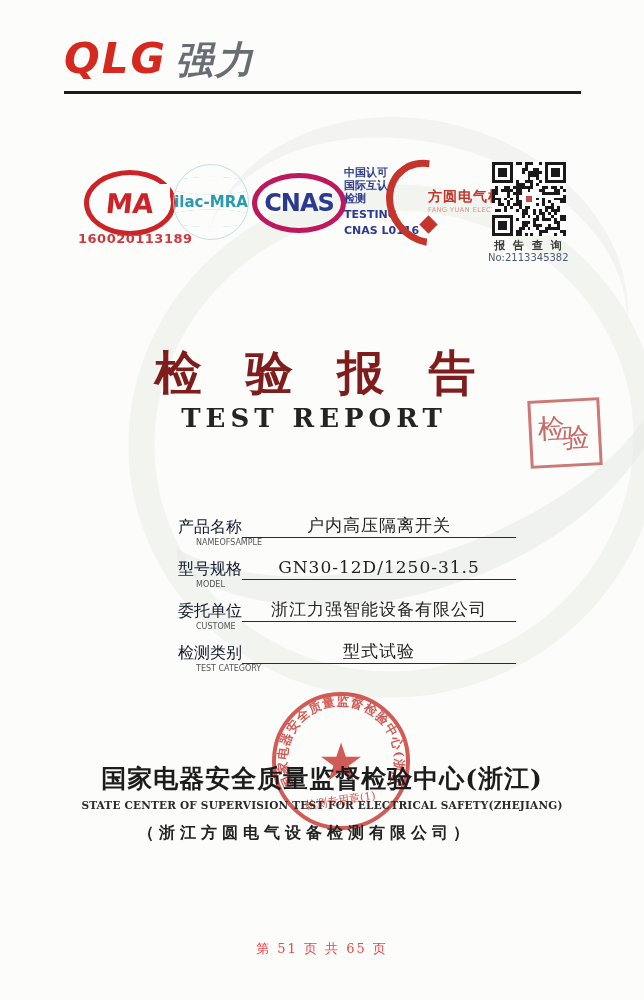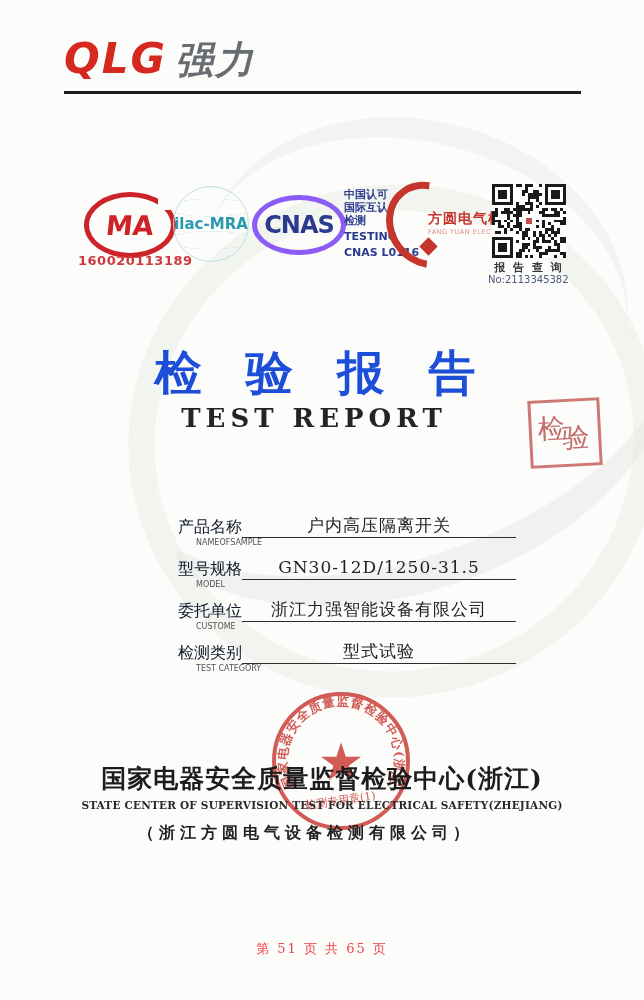--- a/index.html
+++ b/index.html
@@ -25,36 +25,36 @@
     border-top:22px solid #eceeea;transform:rotate(14deg);
   }
   
   .logo{position:absolute;left:64px;top:34px;white-space:nowrap;
     font-family:"DejaVu Sans","Liberation Sans",sans-serif;
     font-style:italic;font-weight:bold;letter-spacing:2px;}
   .logo .qlg{font-size:42px;color:#d5281e;}
   .logo .cn{font-size:38px;color:#686d73;margin-left:8px;}
   .rule{position:absolute;left:64px;top:91px;width:517px;height:3px;background:#1c1c1c;}
   
-  .mark{position:absolute;margin-top:22px;}
+  .mark{position:absolute;}
   .cma-oval{left:84px;top:170px;width:82px;height:56px;border:5px solid #cc2329;
     border-radius:50%;display:flex;align-items:center;justify-content:center;}
   .cma-oval span{font-family:"DejaVu Sans",sans-serif;font-weight:bold;
     font-size:27px;color:#cc2329;transform:skewX(-6deg);}
   .cma-gap{position:absolute;left:158px;top:184px;width:12px;height:26px;background:#fcfcfa;}
   .cma-num{left:78px;top:231px;font-family:"DejaVu Sans",sans-serif;
     font-weight:bold;font-size:13px;color:#cc3a3f;letter-spacing:.5px;}
   .ilac{left:173px;top:164px;width:74px;height:74px;border-radius:50%;
     border:1px solid #bfe0e2;display:flex;align-items:center;justify-content:center;
     background:
       radial-gradient(ellipse 90% 18% at 50% 28%, transparent 64%, #d6ecee 65%, transparent 70%),
       radial-gradient(ellipse 90% 18% at 50% 72%, transparent 64%, #d6ecee 65%, transparent 70%);}
   .ilac span{font-family:"DejaVu Sans",sans-serif;font-weight:bold;
     font-size:15px;color:#2a9aae;}
-  .cnas-oval{left:252px;top:173px;width:84px;height:50px;border:5px solid #8b5cf6;
+  .cnas-oval{left:252px;top:173px;width:84px;height:50px;border:5px solid #be185d;
     border-radius:50%;display:flex;align-items:center;justify-content:center;}
   .cnas-oval span{font-family:"DejaVu Sans",sans-serif;font-weight:bold;
     font-size:24px;color:#2b3a8f;letter-spacing:-1px;}
   .cnas-text{left:344px;top:166px;font-family:"DejaVu Sans",sans-serif;
     color:#2b3a8f;font-size:11px;font-weight:bold;line-height:13px;}
   .cnas-text .en{margin-top:3px;font-size:11px;letter-spacing:0;}
   .fy-swoosh{left:388px;top:158px;width:74px;height:80px;}
   .fy-arc{position:absolute;left:0;top:0;width:66px;height:76px;border-radius:50%;
     border:7px solid transparent;border-top:7px solid #c5352c;border-left:7px solid #c5352c;
     transform:rotate(-38deg);}
@@ -64,21 +64,21 @@
     letter-spacing:1px;font-family:"DejaVu Sans",sans-serif;}
   .fy-en{left:428px;top:206px;color:#de8e86;font-size:6.5px;letter-spacing:.5px;
     font-family:"DejaVu Sans",sans-serif;}
   .qr{left:492px;top:162px;}
   .qr-caption{left:492px;top:238px;width:74px;text-align:center;font-size:11px;
     color:#3a3a3a;letter-spacing:2px;font-weight:bold;}
   .qr-num{left:488px;top:252px;width:82px;font-size:10px;color:#4a5a78;
     font-family:"DejaVu Sans",sans-serif;}
   
   .title-cn{position:absolute;left:0;top:342px;width:644px;text-align:center;
-    font-size:47px;font-weight:bold;letter-spacing:14px;color:#1d4ed8;}
+    font-size:47px;font-weight:bold;letter-spacing:14px;color:#7f1d1d;}
   .title-en{position:absolute;left:0;top:403px;width:628px;text-align:center;
     font-size:26px;font-weight:bold;letter-spacing:5px;color:#242424;}
   
   .seal-small{position:absolute;left:529px;top:399px;width:66px;height:62px;
     border:3px solid rgba(196,88,84,.8);transform:rotate(-3deg);
     mix-blend-mode:multiply;}
   .seal-small .c1{position:absolute;left:6px;top:8px;font-size:27px;color:rgba(188,84,82,.85);}
   .seal-small .c2{position:absolute;left:30px;top:18px;font-size:27px;color:rgba(188,84,82,.85);}
   
   .field-row{position:absolute;left:178px;width:338px;height:26px;display:flex;align-items:flex-end;}

